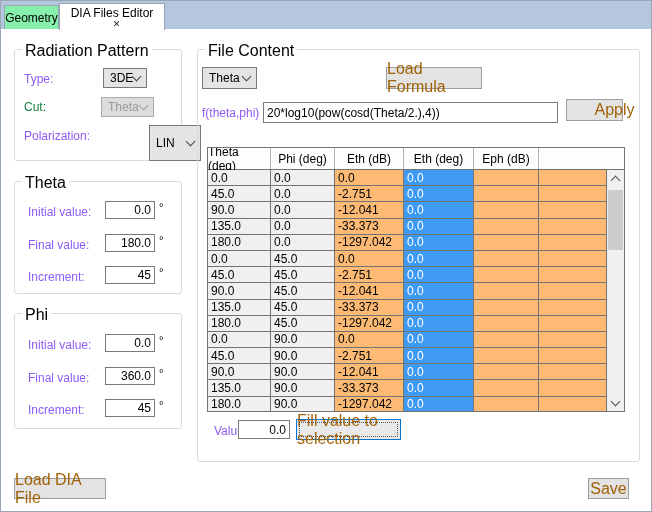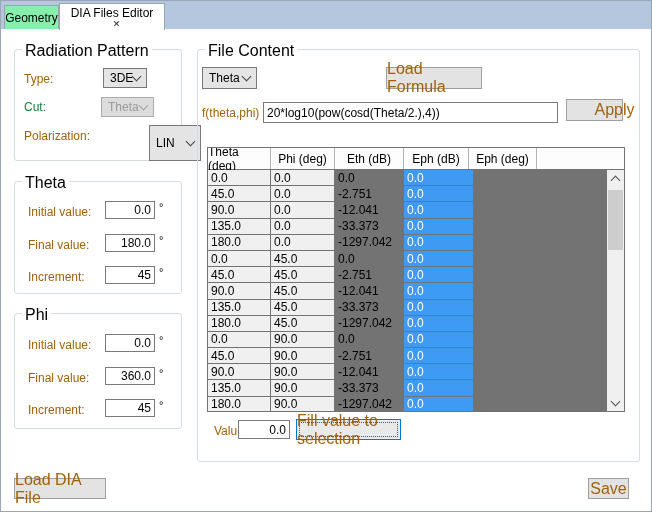--- a/index.html
+++ b/index.html
@@ -5,34 +5,34 @@
   html,body{margin:0;padding:0;background:#d7d7d7;font-family:"Liberation Sans","DejaVu Sans",sans-serif;}
   .window{position:relative;width:652px;height:512px;background:#ffffff;border:1px solid #98a6b6;box-sizing:border-box;overflow:hidden;}
   .tabstrip{position:absolute;left:0;top:0;width:100%;height:28px;background:var(--tabstrip,#b5c7de);}
   .tab{position:absolute;box-sizing:border-box;display:flex;align-items:center;justify-content:center;font-size:12px;color:#000;cursor:default;}
   .tab.inactive{left:3px;top:4px;width:55px;height:25px;background:#86efac;border:1px solid #98a5b2;border-bottom:none;}
   .tab.active{left:58px;top:2px;width:106px;height:27px;background:#ffffff;border:1px solid #98a5b2;border-bottom:none;z-index:2;flex-direction:column;}
   .tab .close{margin-left:9px;font-size:9px;font-weight:bold;color:#222;line-height:1;}
   .content{position:absolute;left:0;top:28px;right:0;bottom:0;background:#fff;}
   .group{position:absolute;border:1px solid #d5dce2;border-radius:3px;box-sizing:border-box;}
   .gtitle{position:absolute;top:-8px;left:7px;background:#fff;padding:0 3px;font-size:16px;color:#000;white-space:nowrap;}
-  .lbl{position:absolute;font-size:12px;color:#a16207;white-space:nowrap;}
+  .lbl{position:absolute;font-size:12px;color:#8b5cf6;white-space:nowrap;}
   .lbl.disabled{color:#15803d;}
   .combo{position:absolute;box-sizing:border-box;background:#e4e4e4;border:1px solid #787878;display:flex;align-items:center;font-size:12px;color:#000;padding:0 6px;cursor:default;}
   .combo .cv{flex:1;}
   .chev{width:6px;height:6px;border-right:1.4px solid #444;border-bottom:1.4px solid #444;transform:rotate(45deg);margin-top:-3px;flex:none;}
   .combo.disabled{background:#dcdcdc;border-color:#ababab;color:#9a9a9a;}
   .combo.disabled .chev{border-color:#a0a0a0;}
   .tin{position:absolute;box-sizing:border-box;border:1px solid #7a7a7a;background:#fff;font-size:12px;font-family:"Liberation Sans","DejaVu Sans",sans-serif;color:#000;padding:0 3px;}
   .tin.num{text-align:right;}
   .deg{position:absolute;font-size:11px;color:#000;}
   .btn{position:absolute;box-sizing:border-box;background:#e3e3e3;border:1px solid #9f9f9f;display:flex;align-items:center;justify-content:center;font-size:16px;color:#a16207;cursor:default;}
   .btn.focusdef{border:1px solid #0078d7;background:#e9e9e9;outline:1px dotted #555;outline-offset:-4px;}
   
-  .dtable{position:absolute;left:206px;top:146px;width:418px;height:265px;border:1px solid #737373;box-sizing:border-box;background:#737373;overflow:hidden;}
+  .dtable{position:absolute;left:206px;top:146px;width:418px;height:265px;border:1px solid #737373;box-sizing:border-box;background:#fdba74;overflow:hidden;}
   .thead{display:flex;height:22px;box-sizing:border-box;border-bottom:1px solid #737373;background:#fdfdfd;}
   .hcell{box-sizing:border-box;border-right:1px solid #b4b4b4;display:flex;align-items:center;justify-content:center;font-size:12px;color:#000;}
   .hcell.hspacer{width:17px;border-right:none;}
   .tbody{position:relative;}
   .trow{display:flex;height:16.2px;box-sizing:border-box;}
   .tcell{box-sizing:border-box;border-right:1px solid #737373;border-bottom:1px solid #737373;font-size:12px;color:#000;padding:0 3px;display:flex;align-items:center;overflow:hidden;white-space:nowrap;}
   .tcell.sel{background:var(--sel,#3e9af3);color:#fff;}
   .c0{width:63px;background:#f0f0f0;}
   .c1{width:64px;background:#f0f0f0;}
   .c2{width:69px;}
@@ -125,22 +125,22 @@
 
     <span class="lbl" style="left:201px;top:77px;">f(theta,phi)</span>
     <input class="tin" style="left: 262px; top: 73px; width: 295px; height: 21px;" value="20*log10(pow(cosd(Theta/2.),4))">
     <div class="btn" style="left:565px;top:70px;width:57px;height:22px;padding-left:40px;">Apply</div>
 
     <div class="dtable" style="top:118px;">
       <div class="thead">
           <div class="hcell c0">Theta (deg)</div>
           <div class="hcell c1">Phi (deg)</div>
           <div class="hcell c2">Eth (dB)</div>
+          <div class="hcell c3">Eth (deg)</div>
           <div class="hcell c4">Eph (dB)</div>
-          <div class="hcell c5">Eph (deg)</div>
           <div class="hcell hspacer"></div>
         </div>
       <div class="tbody">
           <div class="trow">
             <div class="tcell c0">0.0</div>
             <div class="tcell c1">0.0</div>
             <div class="tcell c2">0.0</div>
             <div class="tcell c3 sel">0.0</div>
             <div class="tcell c4"></div>
             <div class="tcell c5"></div>

